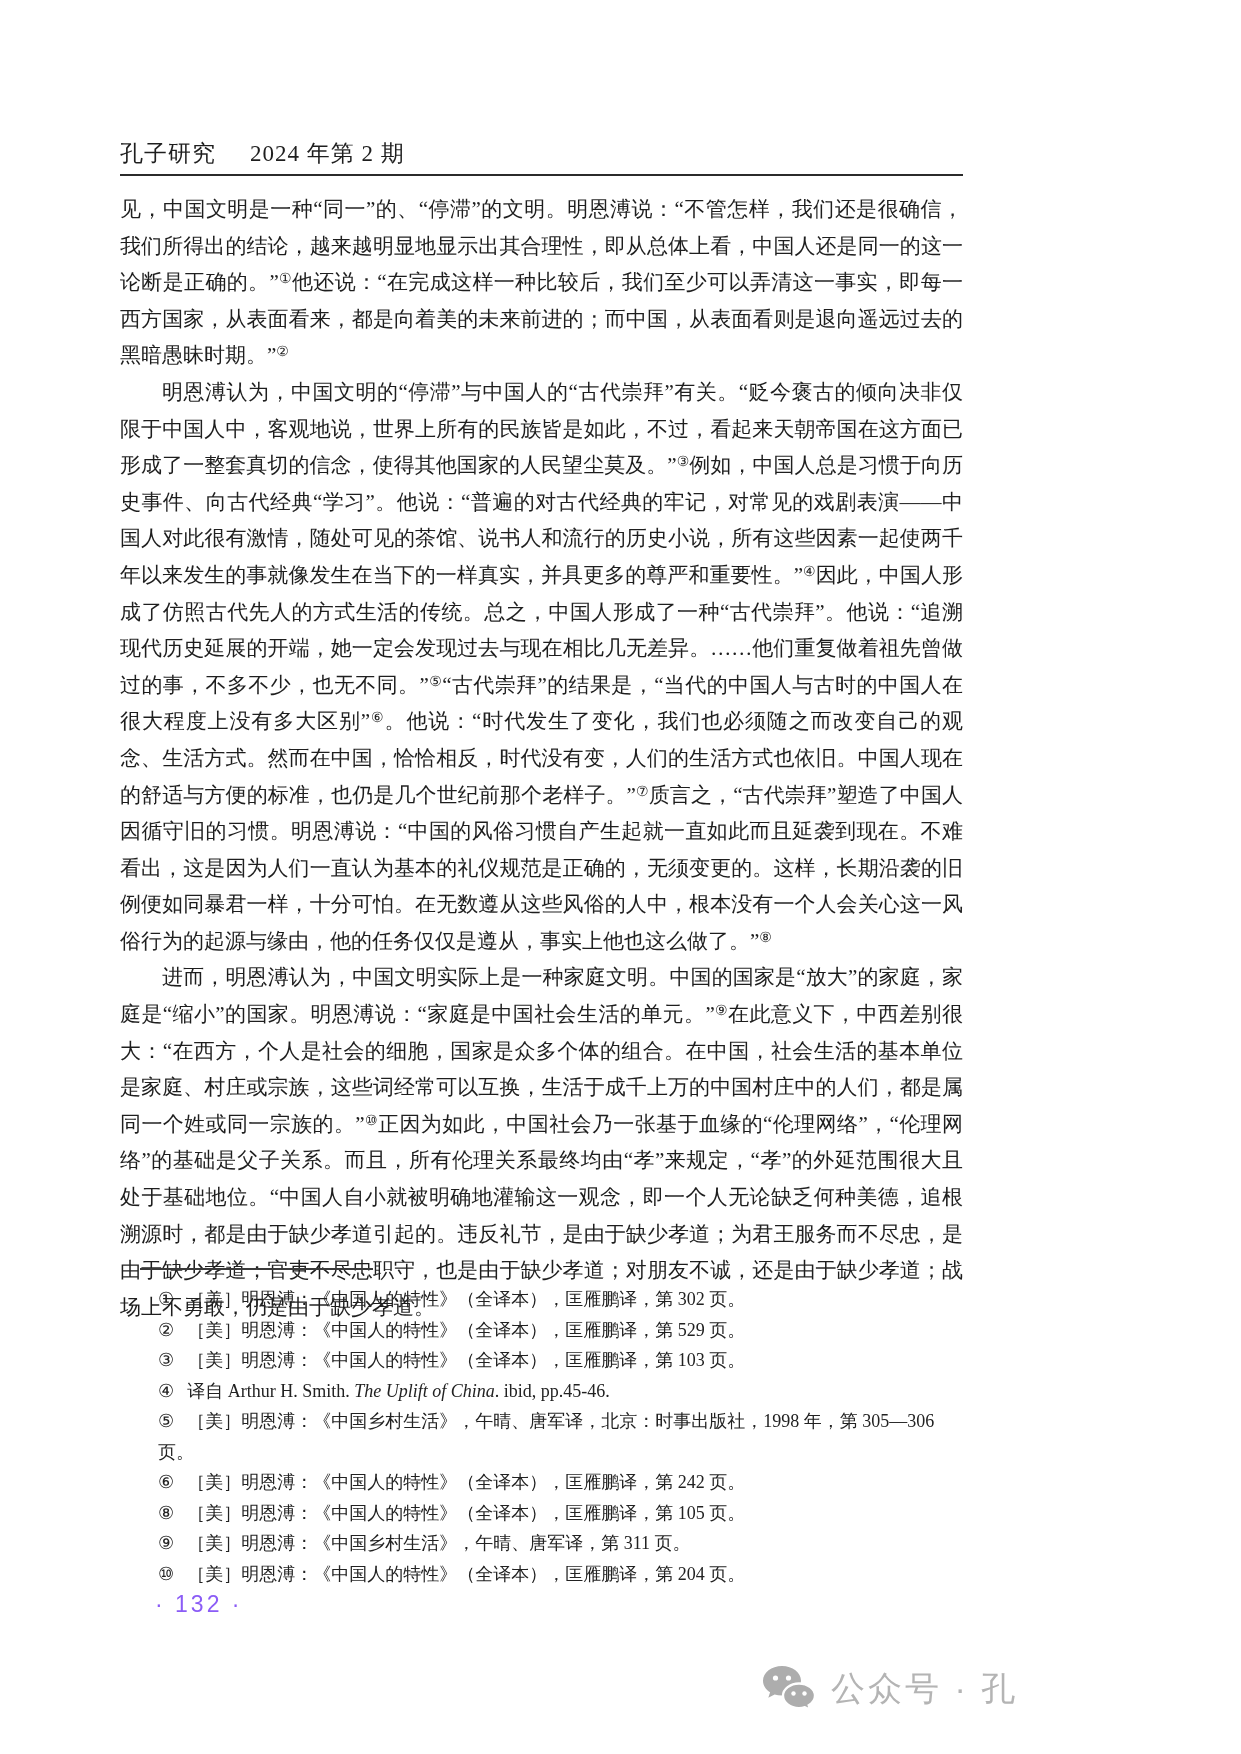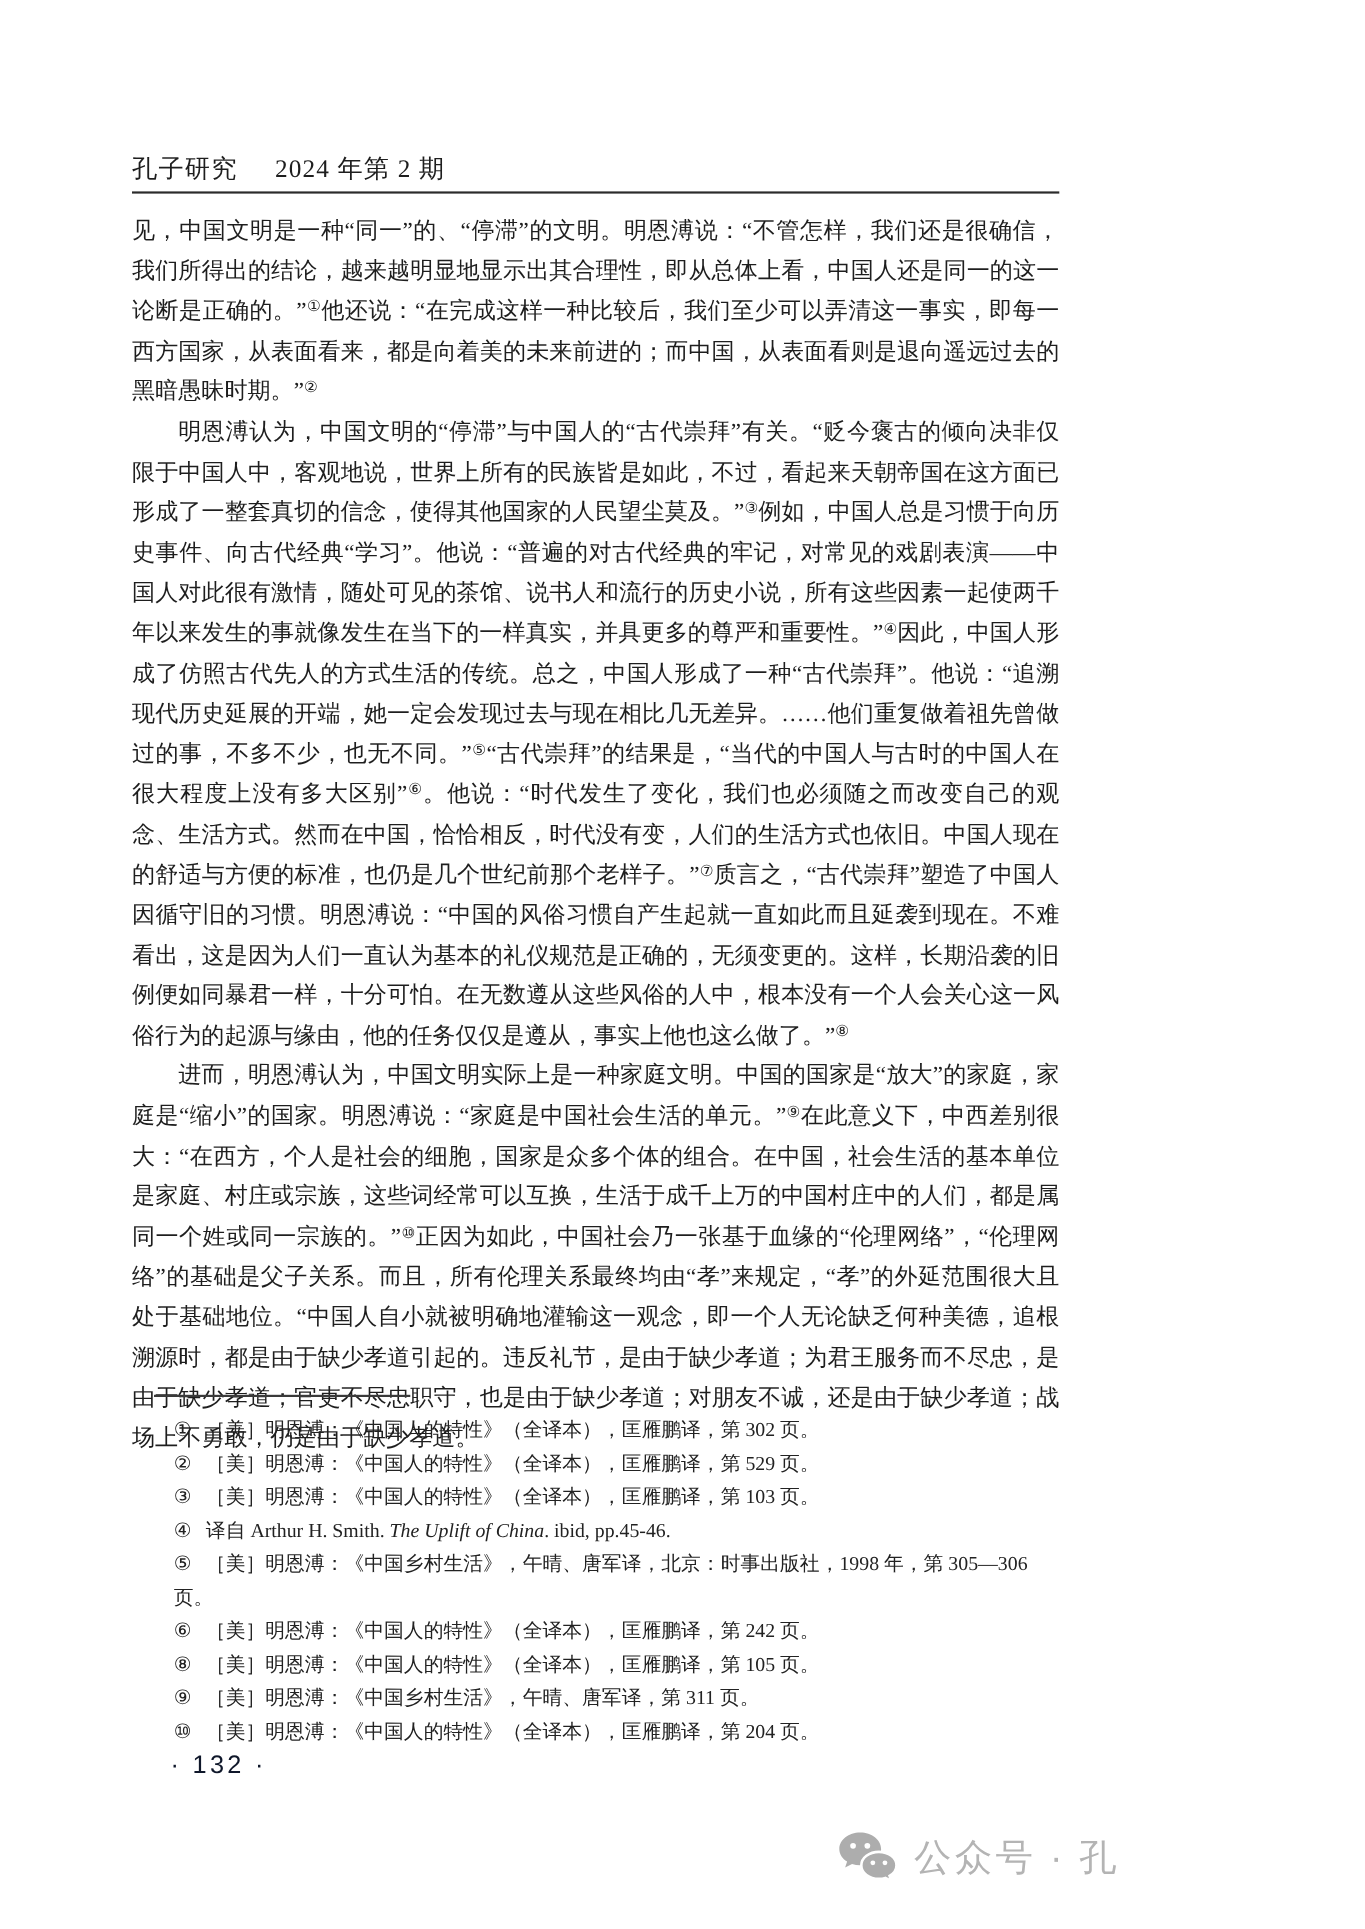--- a/index.html
+++ b/index.html
@@ -39,21 +39,21 @@
   .footnotes{
     position:absolute;left:158px;top:1284px;width:805px;
     margin:0;padding:0;list-style:none;
     font-size:18px;line-height:30.5px;color:#222;
   }
   .footnotes .fn-marker{margin-right:13px;}
   .footnotes em{font-style:italic;}
   .page-number{
     position:absolute;left:155px;top:1591px;
     font-family:"Liberation Sans","DejaVu Sans",sans-serif;
-    font-size:23px;letter-spacing:3px;color:#0f172a;
+    font-size:23px;letter-spacing:3px;color:#8b5cf6;
   }
   .watermark{
     position:absolute;left:762px;top:1660px;height:58px;
     display:flex;align-items:center;gap:15px;
     font-family:Liberation Sans, sans-serif;
     font-size:34px;letter-spacing:3px;color:#b4b4b4;
     white-space:nowrap;
   }
   .watermark svg{display:block;}
 </style>

